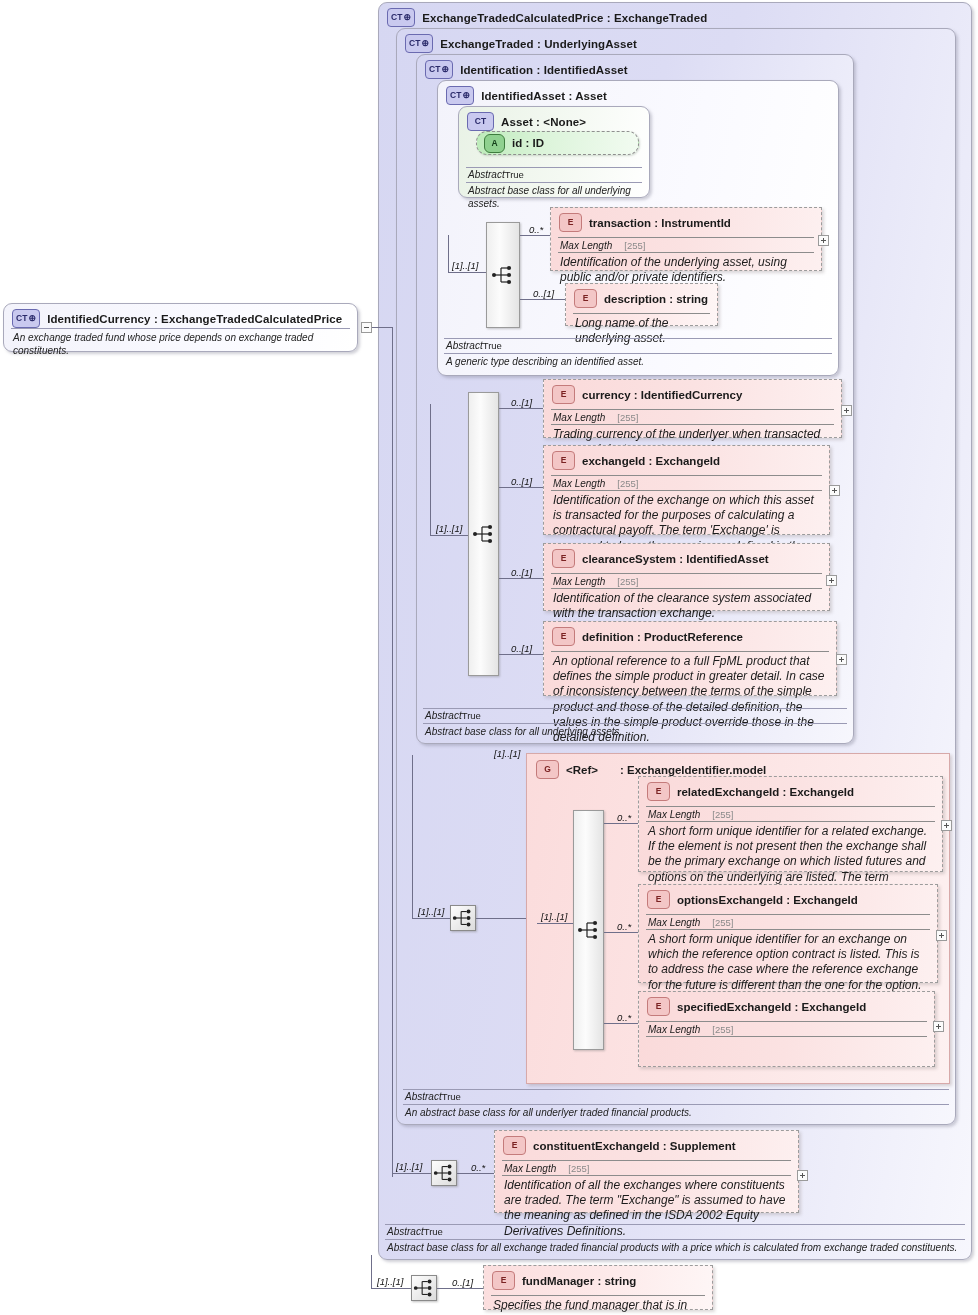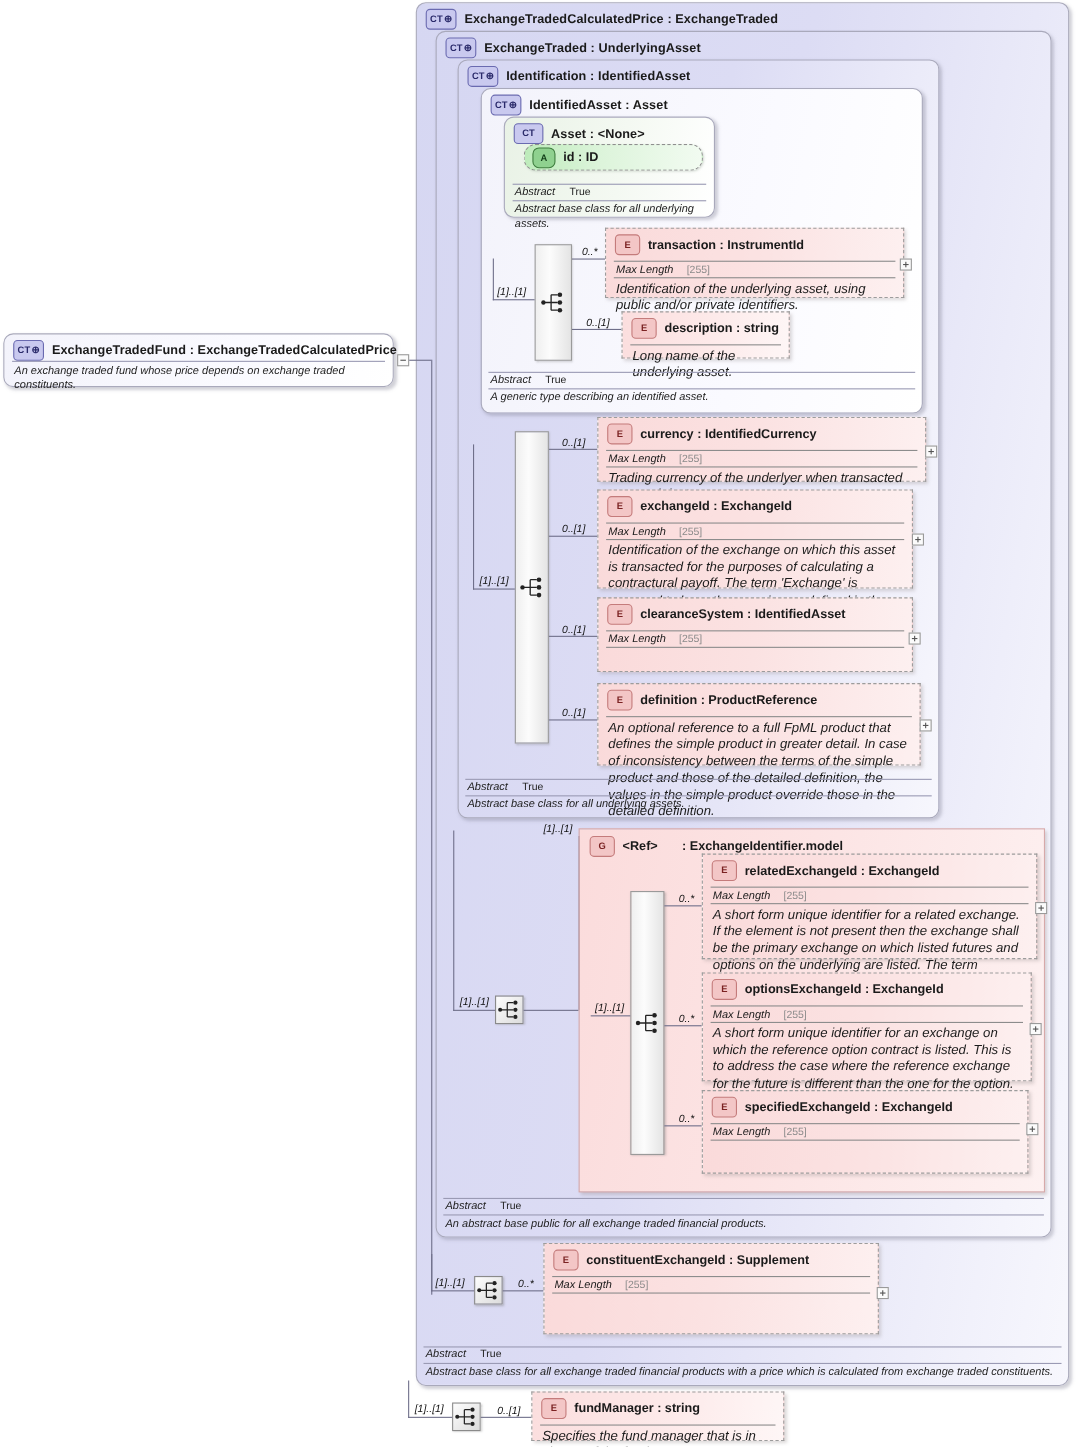--- a/index.html
+++ b/index.html
@@ -21,21 +21,21 @@
          color:#2a2a6a;font-size:8.5px;font-weight:bold;line-height:1;
          padding:2px 3px;margin-right:7px;min-width:19px;height:13px;font-family:"Liberation Sans",sans-serif;}
   .badge.plus::after{content:"\2295";margin-left:1px;font-size:9px;}
   .badge.attr{background:#8fd18f;border-color:#3e7d3e;color:#14401a;border-radius:6px;min-width:13px;}
   .badge.elem{background:#f3c6c6;border-color:#c47b7b;color:#7a2222;min-width:15px;}
   .badge.grp{background:#f3c6c6;border-color:#c47b7b;color:#7a2222;min-width:15px;}
 
   
   .ct-foot{position:absolute;left:0;right:0;}
   .foot-rule{border-top:1px solid #9a9ab4;height:0;margin:0 7px;}
-  .foot-abs{display:flex;gap:13px;align-items:baseline;padding:1px 9px 2px 9px;}
+  .foot-abs{display:flex;align-items:baseline;padding:1px 9px 2px 9px;}
   .foot-abs .k{font-style:italic;font-size:10px;color:#222;}
   .foot-abs .v{font-size:9.5px;color:#222;}
   .foot-doc{font-style:italic;font-size:10px;color:#222;padding:2px 9px 2px 9px;line-height:1.25;}
 
   
   .leaf{position:absolute;box-sizing:border-box;border:1px dashed #9c9c9c;
         background:linear-gradient(95deg,#fadada 0%,#fbe2e2 50%,#fdf0f0 100%);
         box-shadow:2px 2px 3px rgba(140,130,130,.30);}
   .leaf.plain{background:linear-gradient(95deg,#fbdede 0%,#fdeaea 55%,#fef6f6 100%);}
   .leaf-head{display:flex;align-items:center;padding:5px 8px 5px 8px;white-space:nowrap;
@@ -244,20 +244,21 @@
   <div class="leaf-head">
     <span class="badge elem">E</span>
     <span>clearanceSystem : IdentifiedAsset</span>
   </div>
   <div class="leaf-rule"></div>
   <div class="leaf-facet">
     <span class="k">Max Length</span>
     <span class="v">[255]</span>
   </div>
   <div class="leaf-rule"></div>
+  <div class="leaf-doc">Identification of the clearance system associated with the transaction exchange.</div>
 </div>
 <div class="expander plus" style="left:826px;top:575px;"></div>
 
 <div class="hline" style="left:499px;top:654px;width:45px;"></div>
 <div class="card" style="left:511px;top:643px;">0..[1]</div>
 <div class="leaf" style="left:543px;top:621px;width:294px;height:75px;">
   <div class="leaf-head">
     <span class="badge elem">E</span>
     <span>definition : ProductReference</span>
   </div>
@@ -370,21 +371,21 @@
 </div>
 <div class="expander plus" style="left:933px;top:1021px;"></div>
 
 <div class="ct-foot" style="left:396px;top:1089px;width:560px;">
   <div class="foot-rule"></div>
   <div class="foot-abs">
     <span class="k">Abstract</span>
     <span class="v">True</span>
   </div>
   <div class="foot-rule"></div>
-  <div class="foot-doc">An abstract base public for all exchange traded financial products.</div>
+  <div class="foot-doc">An abstract base class for all underlyer traded financial products.</div>
 </div>
 
 <div class="seq" style="left:431px;top:1160px;">
   <svg viewBox="0 0 26 26" width="24" height="24">
     <line x1="4" y1="13" x2="11" y2="13" stroke="#222" stroke-width="1.2"></line>
     <line x1="11" y1="6" x2="11" y2="20" stroke="#222" stroke-width="1.2"></line>
     <line x1="11" y1="6" x2="17" y2="6" stroke="#222" stroke-width="1.2"></line>
     <line x1="11" y1="13" x2="17" y2="13" stroke="#222" stroke-width="1.2"></line>
     <line x1="11" y1="20" x2="17" y2="20" stroke="#222" stroke-width="1.2"></line>
     <circle cx="4" cy="13" r="2" fill="#222"></circle>
@@ -403,37 +404,38 @@
   <div class="leaf-head">
     <span class="badge elem">E</span>
     <span>constituentExchangeId : Supplement</span>
   </div>
   <div class="leaf-rule"></div>
   <div class="leaf-facet">
     <span class="k">Max Length</span>
     <span class="v">[255]</span>
   </div>
   <div class="leaf-rule"></div>
+  <div class="leaf-doc">Identification of all the exchanges where constituents are traded. The term "Exchange" is assumed to have the meaning as defined in the ISDA 2002 Equity Derivatives Definitions.</div>
 </div>
 <div class="expander plus" style="left:797px;top:1170px;"></div>
 
 <div class="ct-foot" style="left:378px;top:1224px;width:594px;">
   <div class="foot-rule"></div>
   <div class="foot-abs">
     <span class="k">Abstract</span>
     <span class="v">True</span>
   </div>
   <div class="foot-rule"></div>
   <div class="foot-doc">Abstract base class for all exchange traded financial products with a price which is calculated from exchange traded constituents.</div>
 </div>
 
 <div class="ctbox white" style="left:3px;top:303px;width:355px;height:49px;">
   <div class="ct-title">
     <span class="badge plus">CT</span>
-    <span>ExchangeTradedFund : ExchangeTradedCalculatedPrice</span>
+    <span>IdentifiedCurrency : ExchangeTradedCalculatedPrice</span>
   </div>
   <div class="foot-rule" style="position:absolute;left:0;right:0;top:24px;"></div>
   <div class="foot-doc" style="position:absolute;left:0;top:26px;">An exchange traded fund whose price depends on exchange traded constituents.</div>
 </div>
 
 <div class="expander" style="left:361px;top:322px;"></div>
 <div class="hline" style="left:372px;top:327px;width:20px;"></div>
 <div class="vline" style="left:392px;top:327px;height:850px;"></div>
 
 <div class="seq" style="left:411px;top:1275px;">

